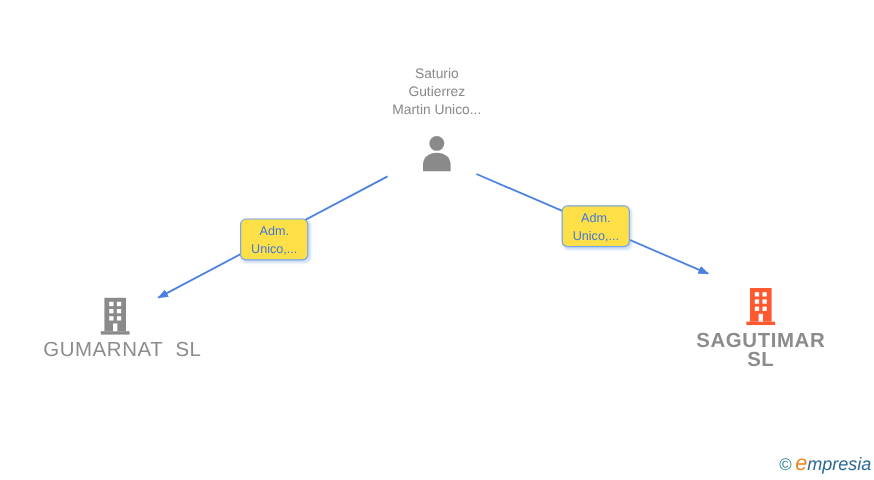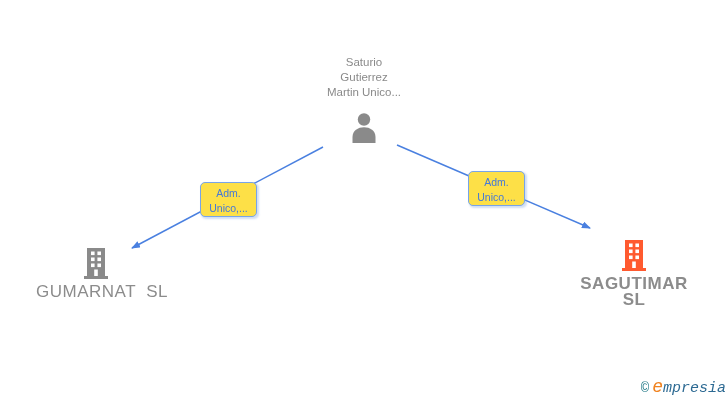--- a/index.html
+++ b/index.html
@@ -54,21 +54,21 @@
   }
   .company.gumarnat{left:36px;top:248px;width:120px;}
   .company.sagutimar{left:574px;top:240px;width:120px;}
   .company.sagutimar .company-label{font-weight:bold;white-space:pre-line;}
 
   .fill-gray{fill:#8a8a8a;}
   .fill-orange{fill:#ff5a2f;}
 
   .logo{
     position:absolute;right:2px;bottom:3px;
-    font-family:Liberation Mono, monospace;
+    font-family:Liberation Sans, sans-serif;
     font-style:italic;
     font-size:15px;
     z-index:2;
     white-space:nowrap;
   }
   .logo .copy{color:#2a7f8c;font-style:normal;font-size:14px;margin-right:3px;}
   .logo .brand-e{color:#f0821f;font-size:18px;}
   .logo .brand-rest{color:#2d6a93;}
 </style>
 </head>

